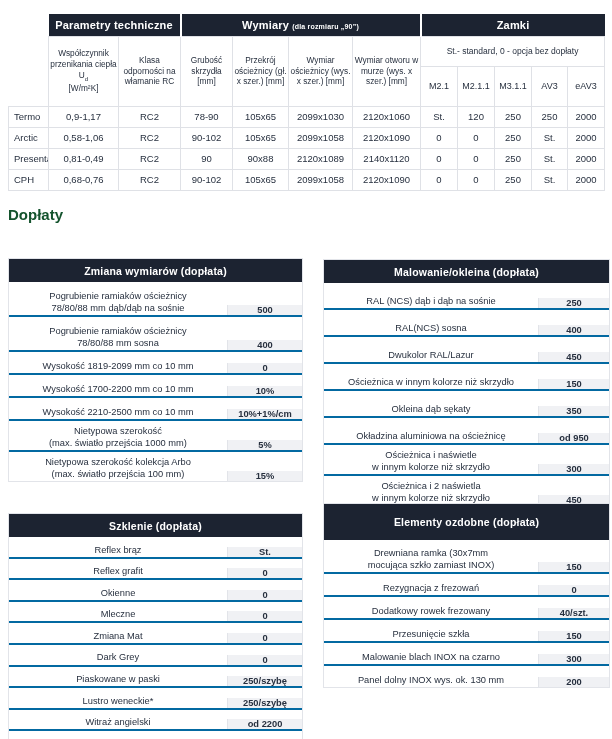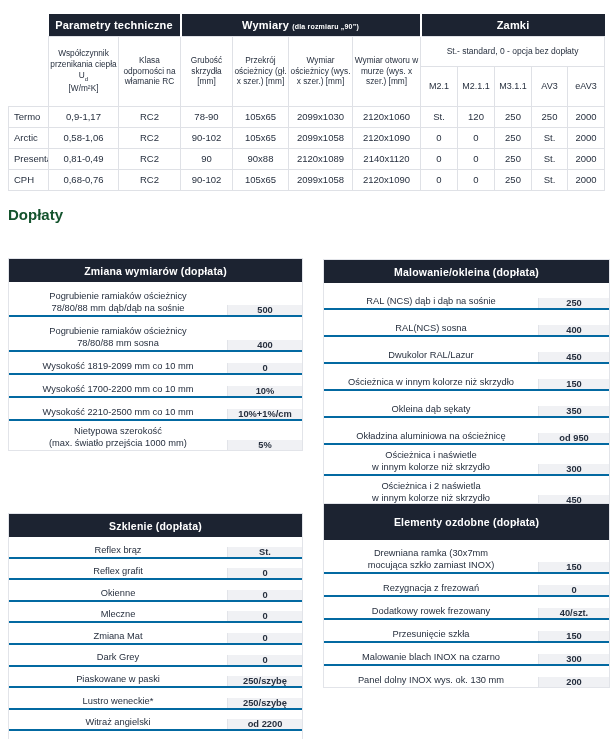--- a/index.html
+++ b/index.html
@@ -195,20 +195,25 @@
   </div>
   <div class="row h21">
     <div class="lbl">Wysokość 2210-2500 mm co 10 mm</div>
     <div class="val">10%+1%/cm</div>
   </div>
   <div class="row h29">
     <div class="lbl">Nietypowa szerokość
 (max. światło przejścia 1000 mm)</div>
     <div class="val">5%</div>
   </div>
+  <div class="row h29">
+    <div class="lbl">Nietypowa szerokość kolekcja Arbo
+(max. światło przejścia 100 mm)</div>
+    <div class="val">15%</div>
+  </div>
 </div>
 
 <div class="dt right" id="t-malowanie">
   <div class="hd">Malowanie/okleina (dopłata)</div>
   <div class="row h215">
     <div class="lbl">RAL (NCS) dąb i dąb na sośnie</div>
     <div class="val">250</div>
   </div>
   <div class="row h215">
     <div class="lbl">RAL(NCS) sosna</div>

